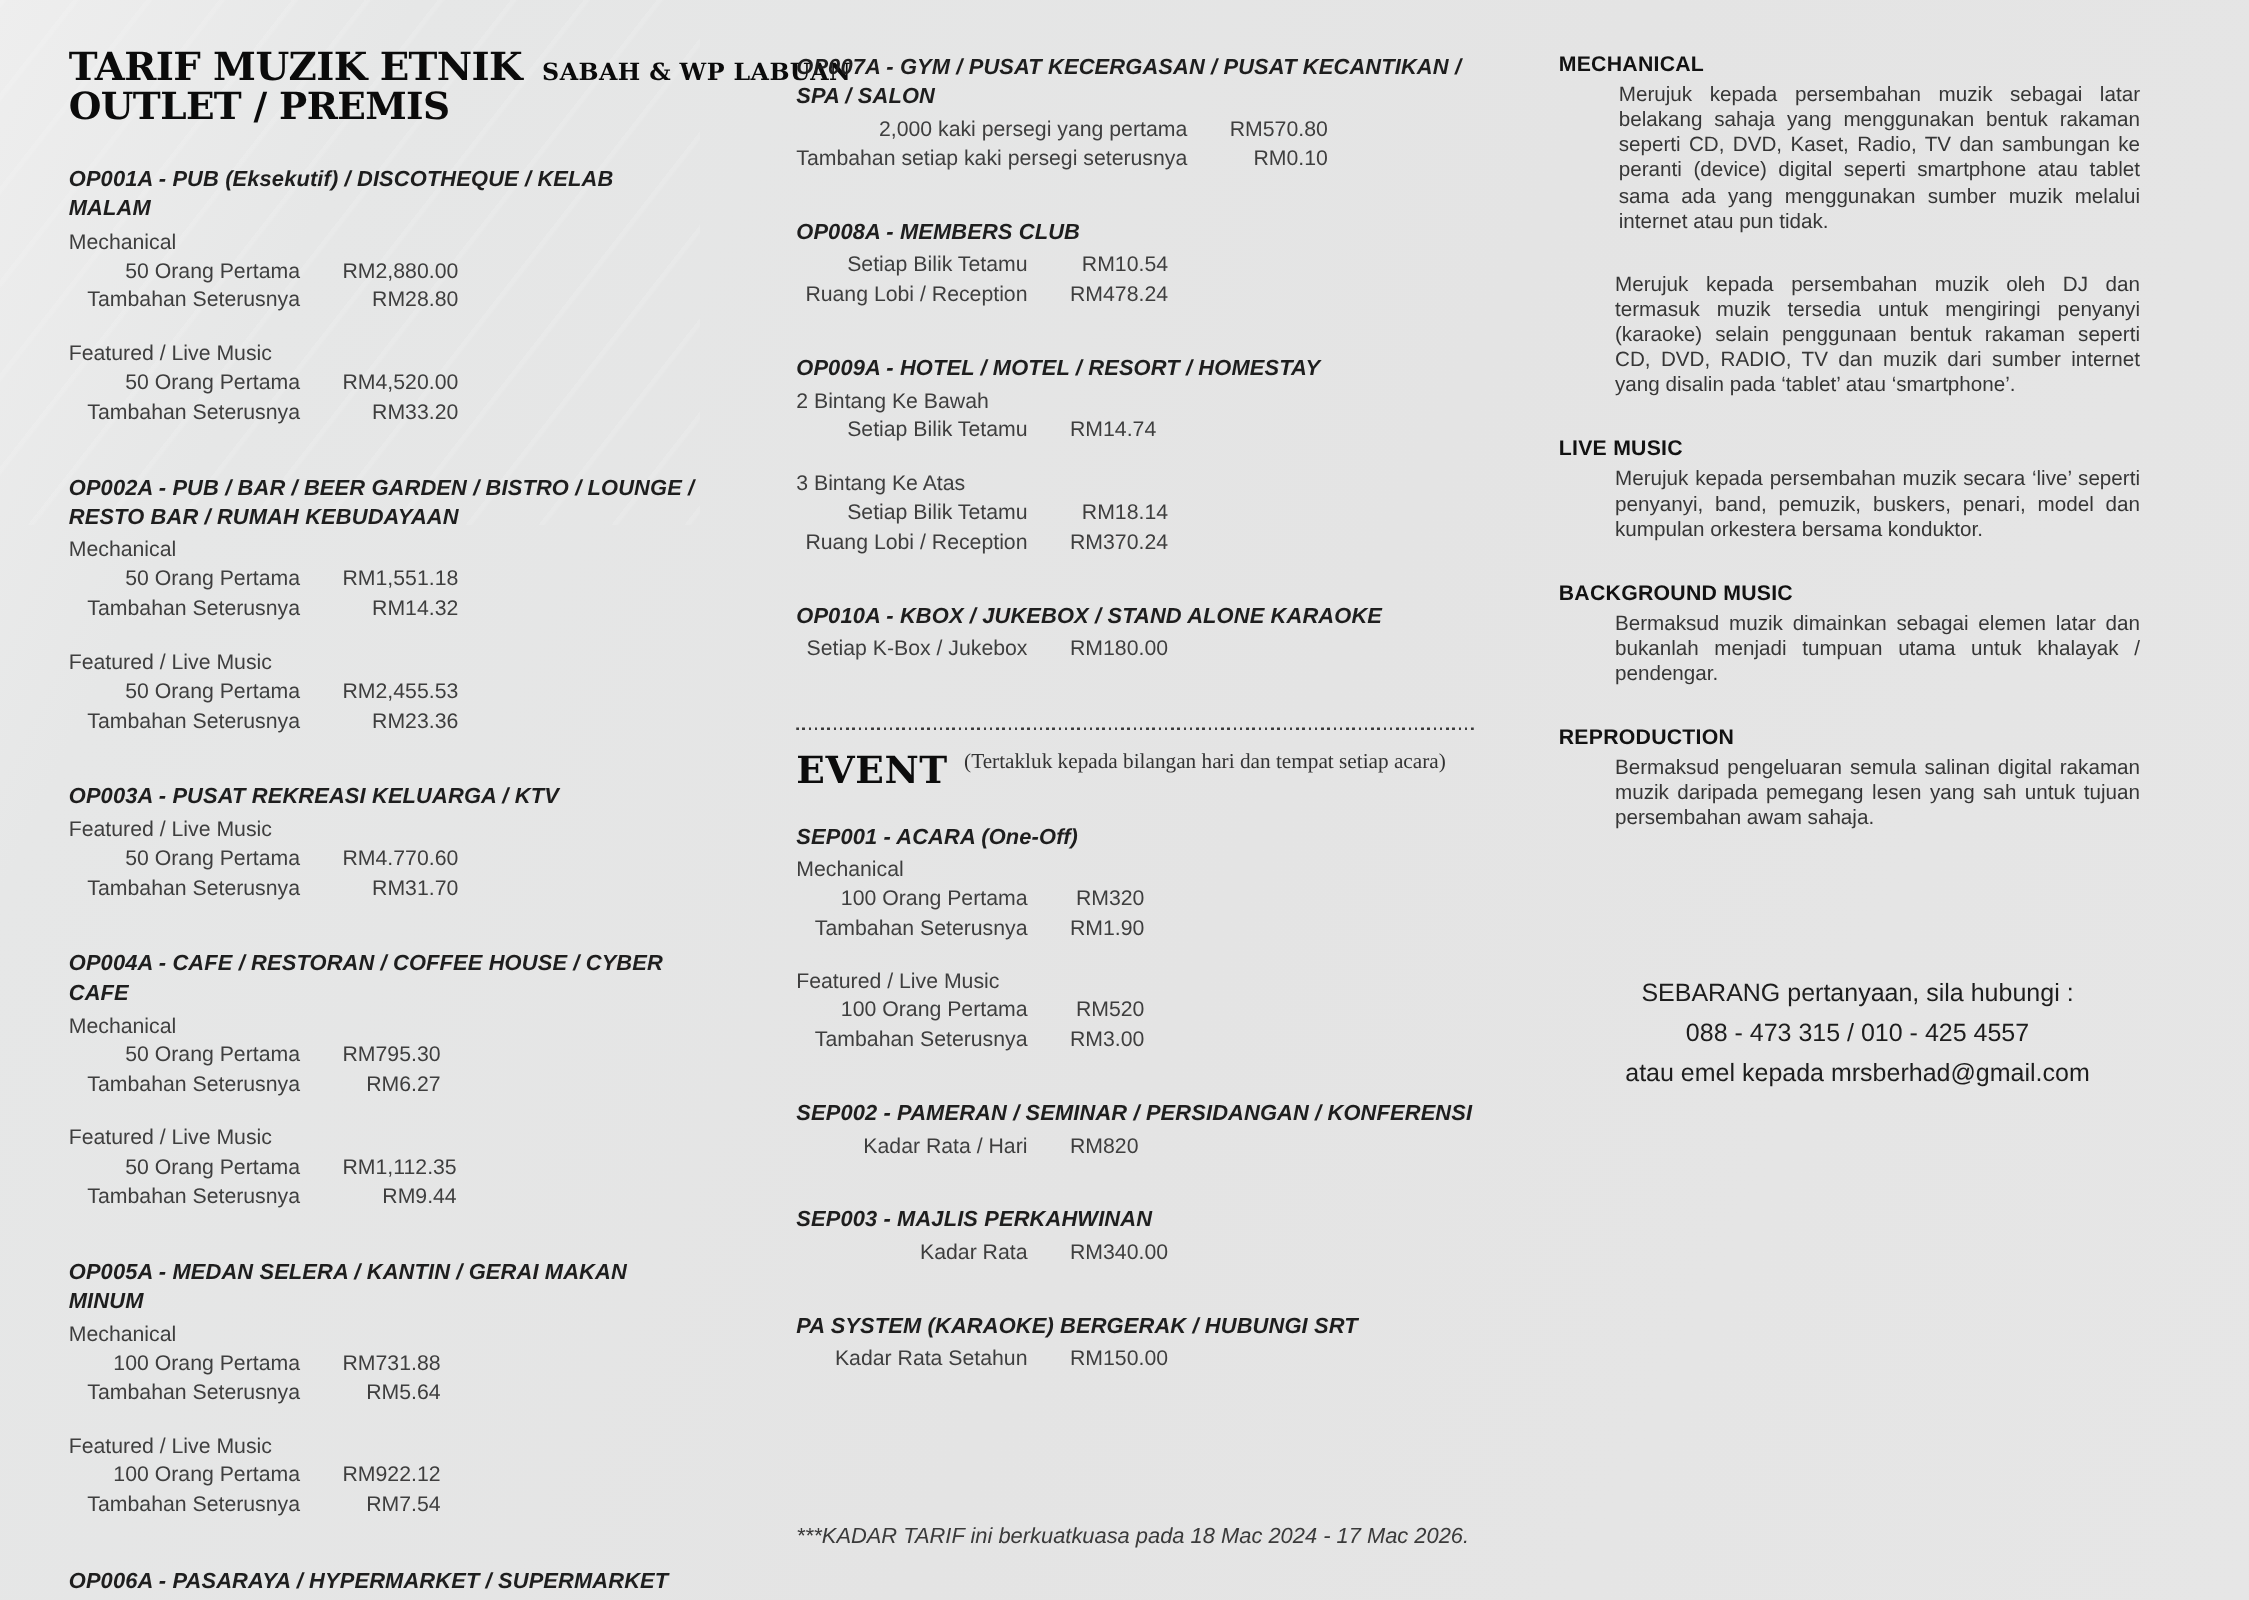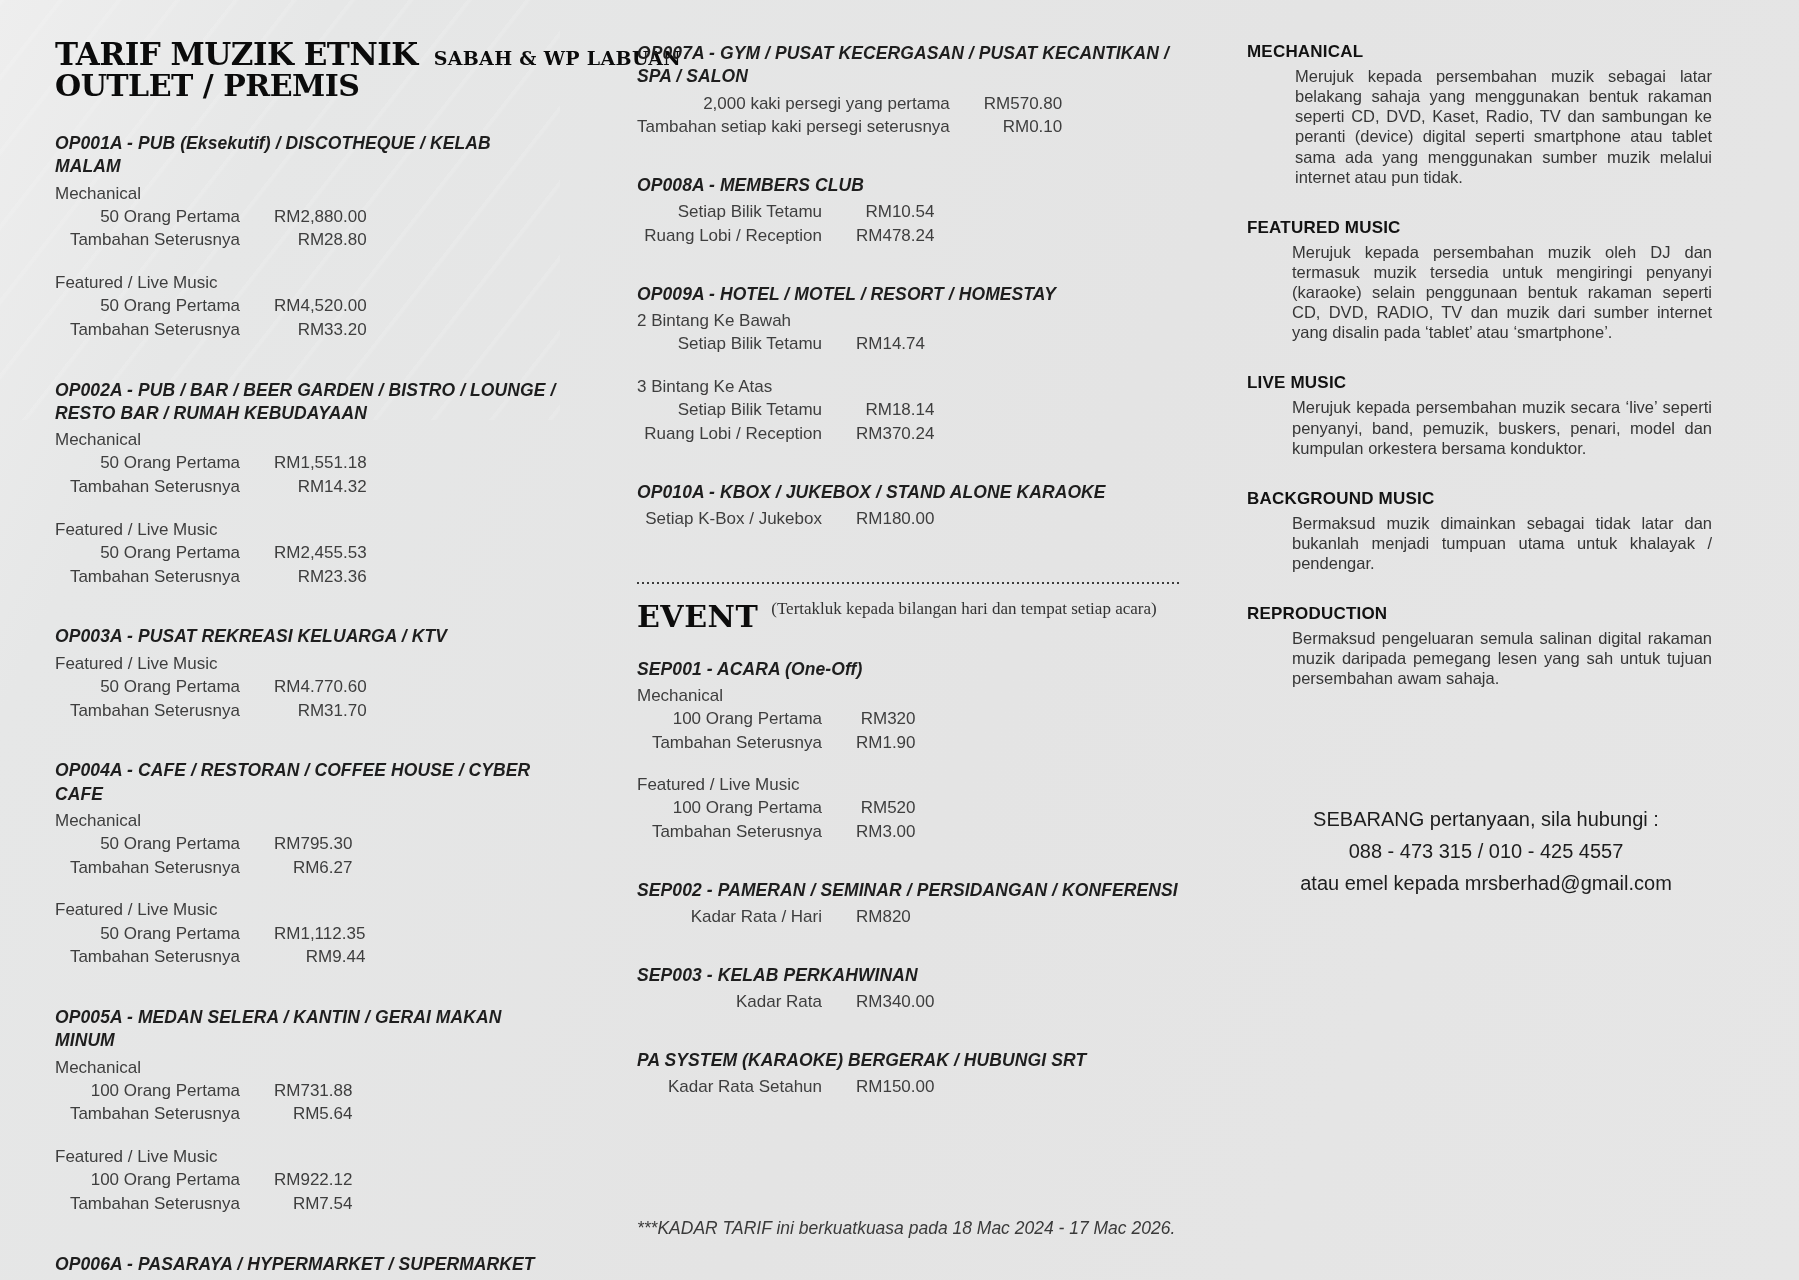--- a/index.html
+++ b/index.html
@@ -362,21 +362,21 @@
               <tbody>
                 <tr class="rate-row">
     <td class="rate-label">Kadar Rata / Hari</td>
     <td class="rate-value">RM820</td>
   </tr>
               </tbody>
             </table>
   </div>
         </section>
         <section class="tariff-section">
-    <h3 class="section-title">SEP003 - KELAB PERKAHWINAN</h3>
+    <h3 class="section-title">SEP003 - MAJLIS PERKAHWINAN</h3>
   <div class="group">
 
     <table class="rows">
               <tbody>
                 <tr class="rate-row">
     <td class="rate-label">Kadar Rata</td>
     <td class="rate-value">RM340.00</td>
   </tr>
               </tbody>
             </table>
@@ -400,30 +400,29 @@
     <div class="footer-note">***KADAR TARIF ini berkuatkuasa pada 18 Mac 2024  - 17 Mac 2026.</div>
   </div>
 
   <div class="col col3">
     <div id="definitions">
         <div class="definition">
     <div class="def-term">MECHANICAL</div>
     <div class="def-text">Merujuk kepada persembahan muzik sebagai latar belakang sahaja yang menggunakan bentuk rakaman seperti CD, DVD, Kaset, Radio, TV dan sambungan ke peranti (device) digital seperti smartphone atau tablet sama ada yang menggunakan sumber muzik melalui internet atau pun tidak.</div>
   </div>
         <div class="definition">
-    <div class="def-term">FEATURED MUSIC</div>
     <div class="def-text">Merujuk kepada persembahan muzik oleh DJ dan termasuk muzik tersedia untuk mengiringi penyanyi (karaoke) selain penggunaan bentuk rakaman seperti CD, DVD, RADIO, TV dan muzik dari sumber internet yang disalin pada ‘tablet’ atau ‘smartphone’.</div>
   </div>
         <div class="definition">
     <div class="def-term">LIVE MUSIC</div>
     <div class="def-text">Merujuk kepada persembahan muzik secara ‘live’ seperti penyanyi, band, pemuzik, buskers, penari, model dan kumpulan orkestera bersama konduktor.</div>
   </div>
         <div class="definition">
     <div class="def-term">BACKGROUND MUSIC</div>
-    <div class="def-text">Bermaksud muzik dimainkan sebagai tidak latar dan bukanlah menjadi tumpuan utama untuk khalayak / pendengar.</div>
+    <div class="def-text">Bermaksud muzik dimainkan sebagai elemen latar dan bukanlah menjadi tumpuan utama untuk khalayak / pendengar.</div>
   </div>
         <div class="definition">
     <div class="def-term">REPRODUCTION</div>
     <div class="def-text">Bermaksud pengeluaran semula salinan digital rakaman muzik daripada pemegang lesen yang sah untuk tujuan persembahan awam sahaja.</div>
   </div>
       </div>
     <div class="contact">
       <div>SEBARANG pertanyaan, sila hubungi :</div>
       <div>088 - 473 315 / 010 - 425 4557</div>
       <div>atau emel kepada mrsberhad@gmail.com</div>

